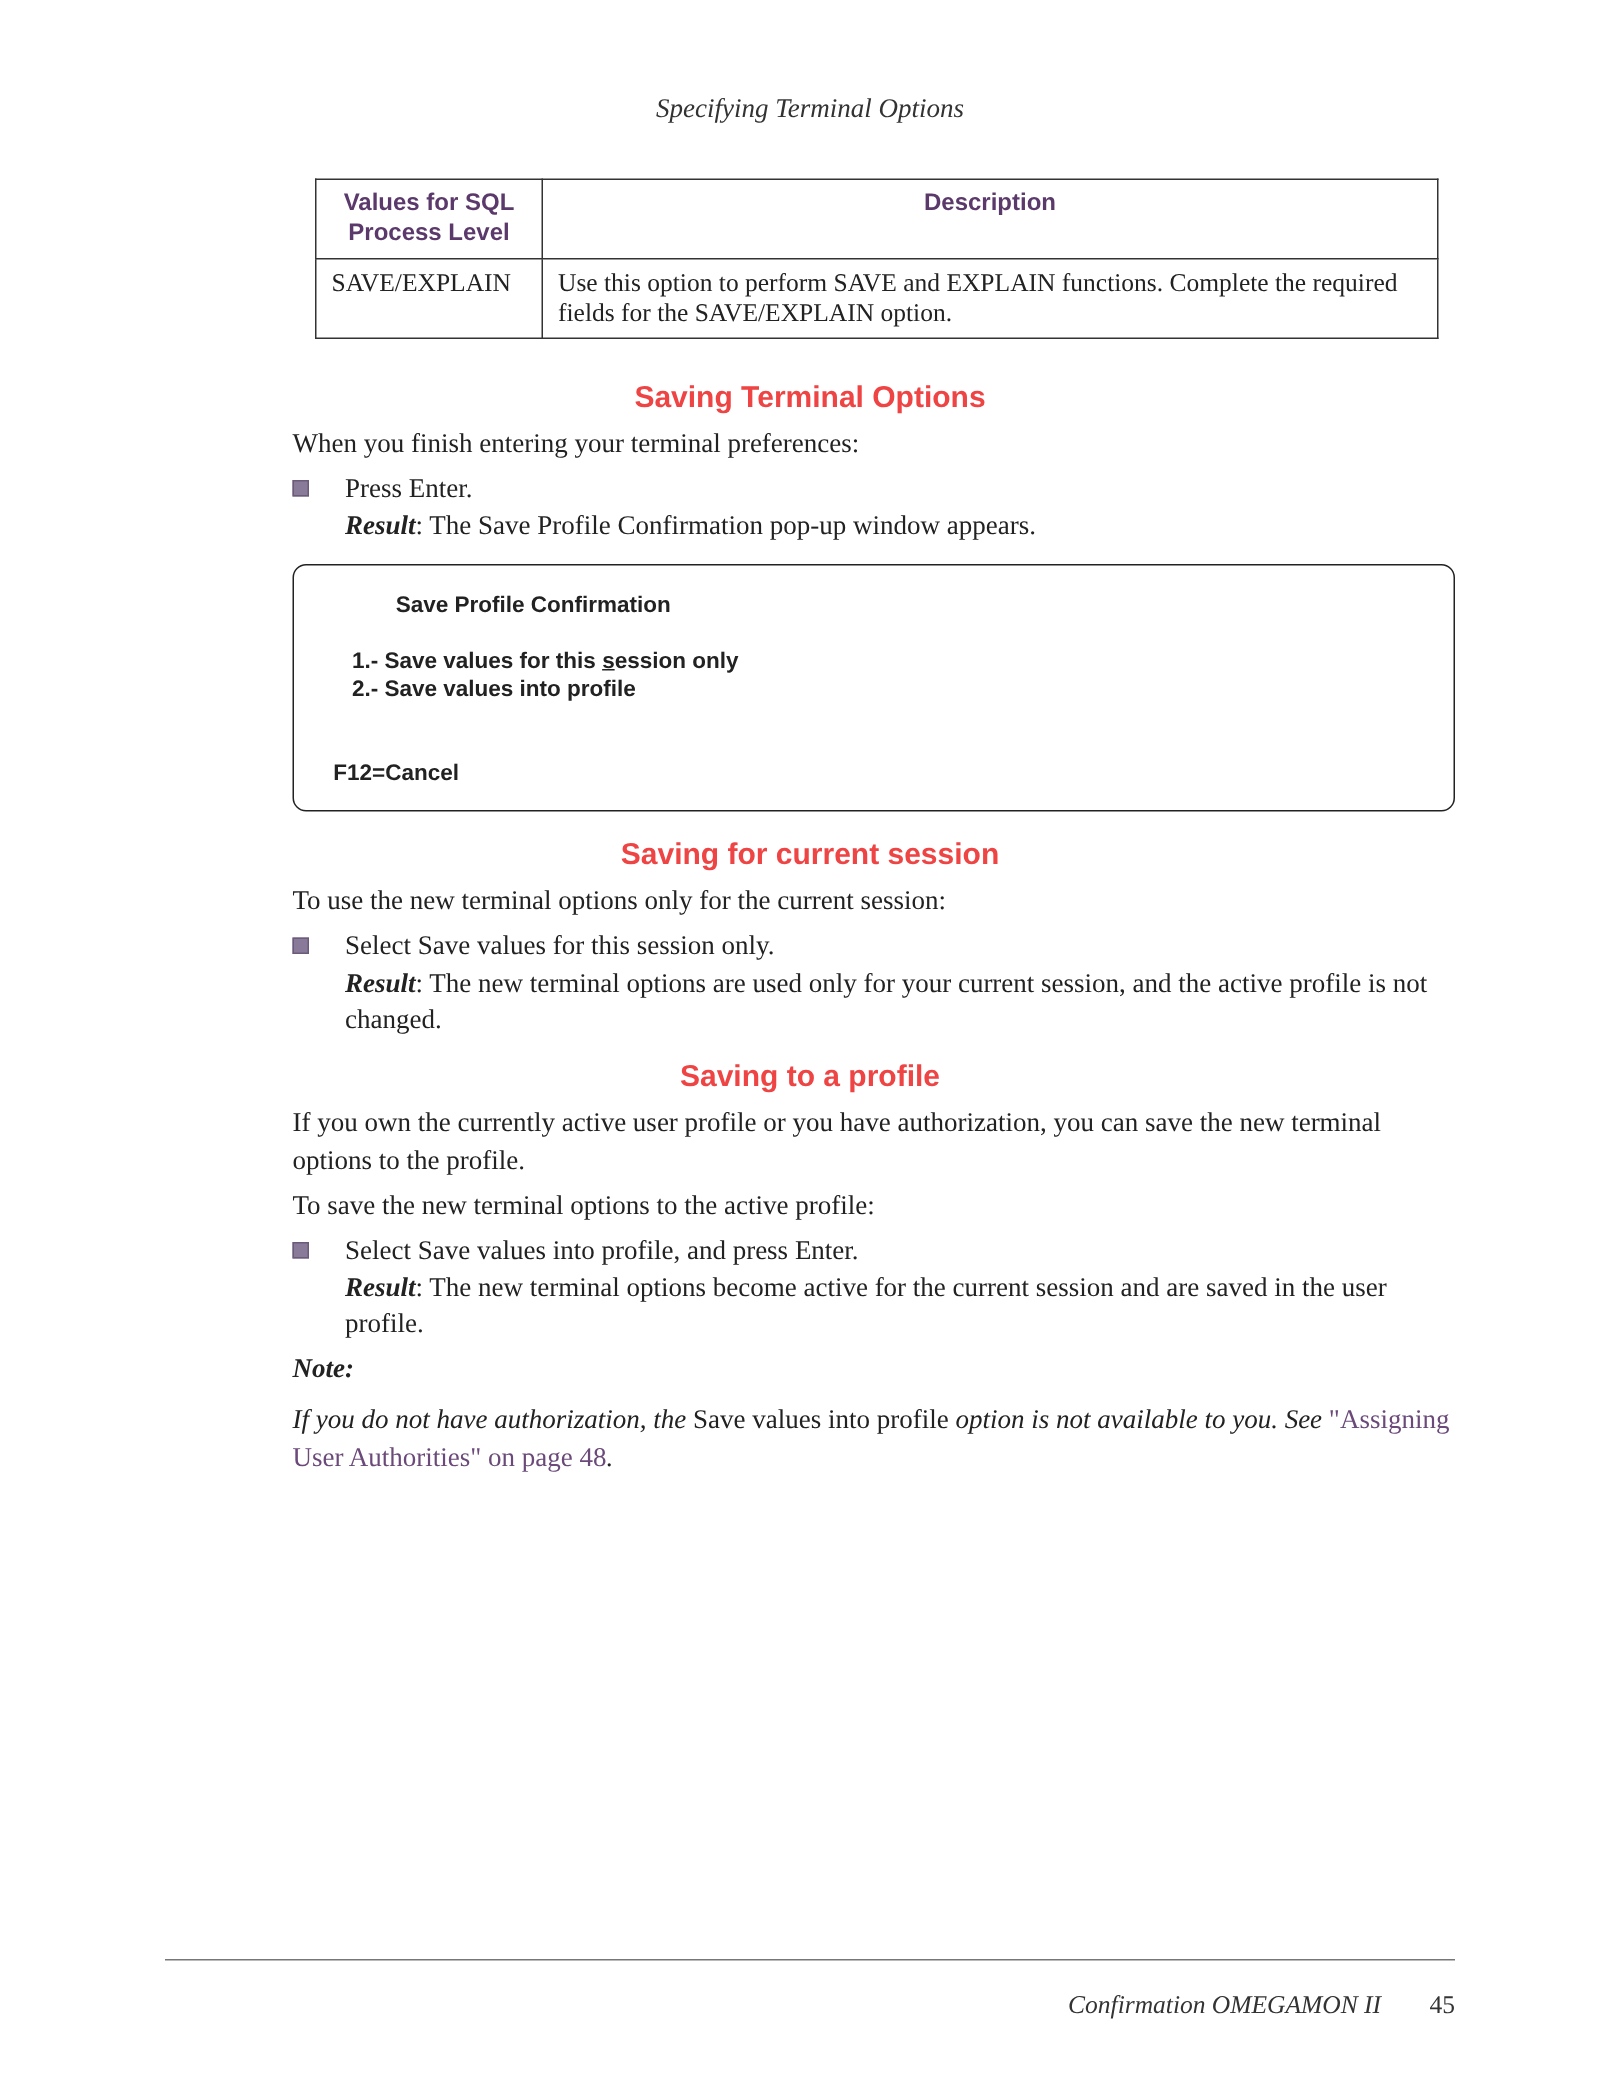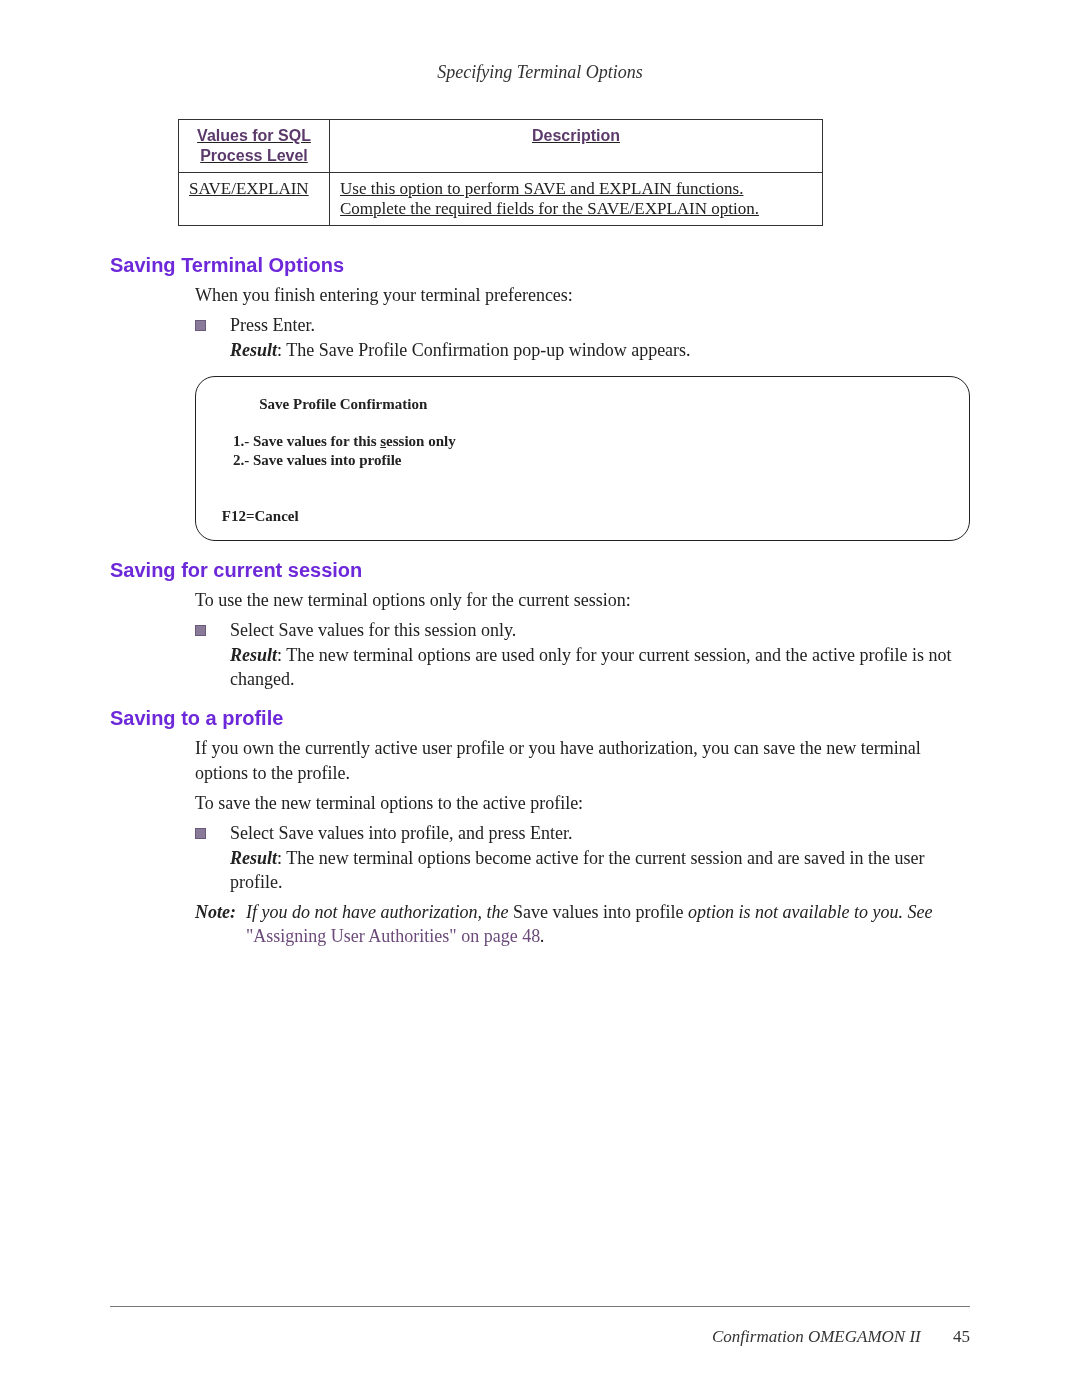--- a/index.html
+++ b/index.html
@@ -17,25 +17,24 @@
   }
   .running-head {
     font-style: italic;
     font-size: 18px;
     color: #333;
     text-align: center;
     margin-bottom: 36px;
   }
   table.sql-table {
     border-collapse: collapse;
-    width: 645px;
-    margin-left: 68px;
+    width: 749px;
+    margin-left: 100px;
     margin-bottom: 28px;
     font-size: 17px;
-    text-decoration: underline;
   }
   table.sql-table th, table.sql-table td {
     border: 1px solid #333;
     padding: 6px 10px;
     vertical-align: top;
     text-align: left;
   }
   table.sql-table th {
     font-family: Arial, Helvetica, sans-serif;
     font-weight: bold;
@@ -46,22 +45,23 @@
   }
   table.sql-table th.col1 { width: 130px; }
   table.sql-table td.col1 {
     font-family: "Palatino Linotype", Palatino, Georgia, serif;
     white-space: nowrap;
   }
   h2.section {
     font-family: Arial, Helvetica, sans-serif;
     font-weight: bold;
     font-size: 20px;
-    color: #6d28d9;
+    color: #ef4444;
     margin: 16px 0 6px 0;
+    text-align: center;
   }
   .body-text {
     font-size: 18px;
     line-height: 1.35;
     margin-left: 85px;
   }
   .body-text p { margin: 6px 0; }
   ul.bullets {
     list-style: none;
     padding: 0;
@@ -81,36 +81,37 @@
     margin-top: 7px;
     flex: 0 0 auto;
   }
   .li-body { flex: 1; }
   .result-label { font-weight: bold; font-style: italic; }
   .note-label { font-weight: bold; font-style: italic; }
   .note-row {
     display: flex;
     gap: 10px;
     margin-top: 2px;
+    flex-direction: column;
   }
   .note-body { flex: 1; font-style: italic; }
   .note-body .upright { font-style: normal; }
   a.xref {
     color: #6b4a7a;
     text-decoration: none;
     font-style: normal;
   }
   .terminal-wrap {
     margin: 14px 0 18px 85px;
   }
   .terminal-box {
     border: 1.5px solid #222;
-    border-radius: 20px;
+    border-radius: 9px;
     padding: 18px 18px 14px 22px;
-    font-family: Liberation Serif, serif;
+    font-family: Liberation Sans, sans-serif;
     font-size: 15px;
     font-weight: bold;
     line-height: 1.25;
     white-space: pre;
   }
   .footer-rule {
     position: absolute;
     left: 110px;
     right: 110px;
     bottom: 90px;

